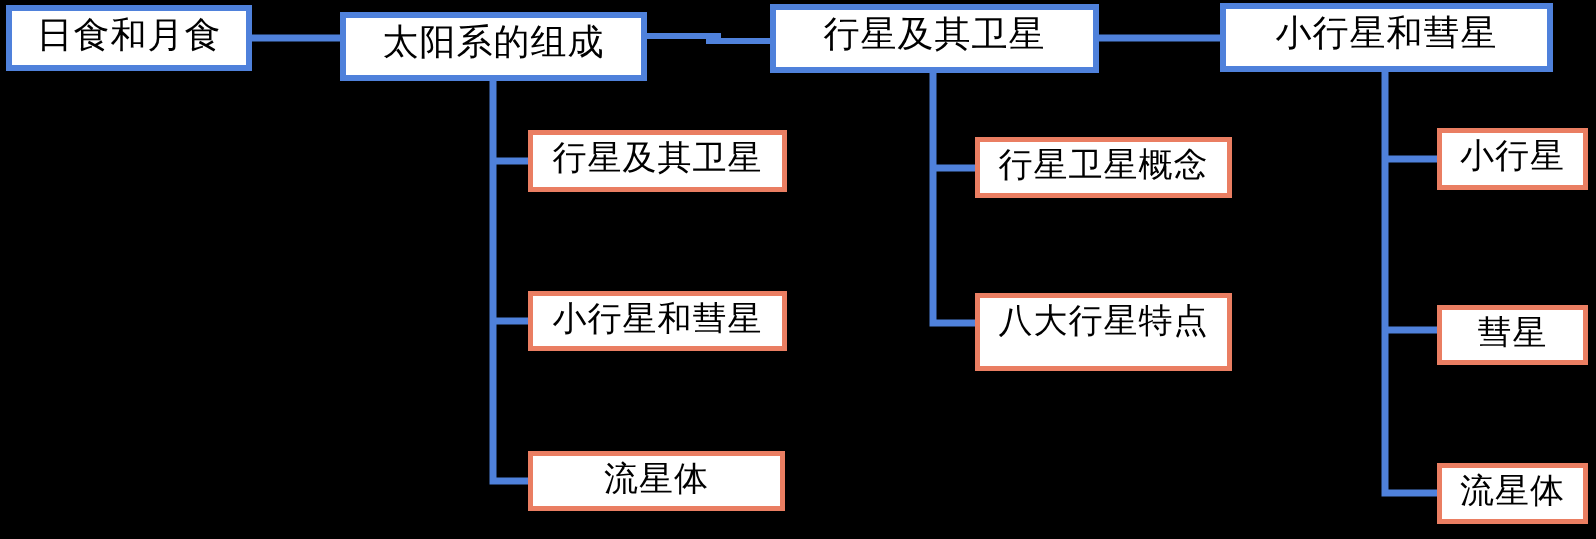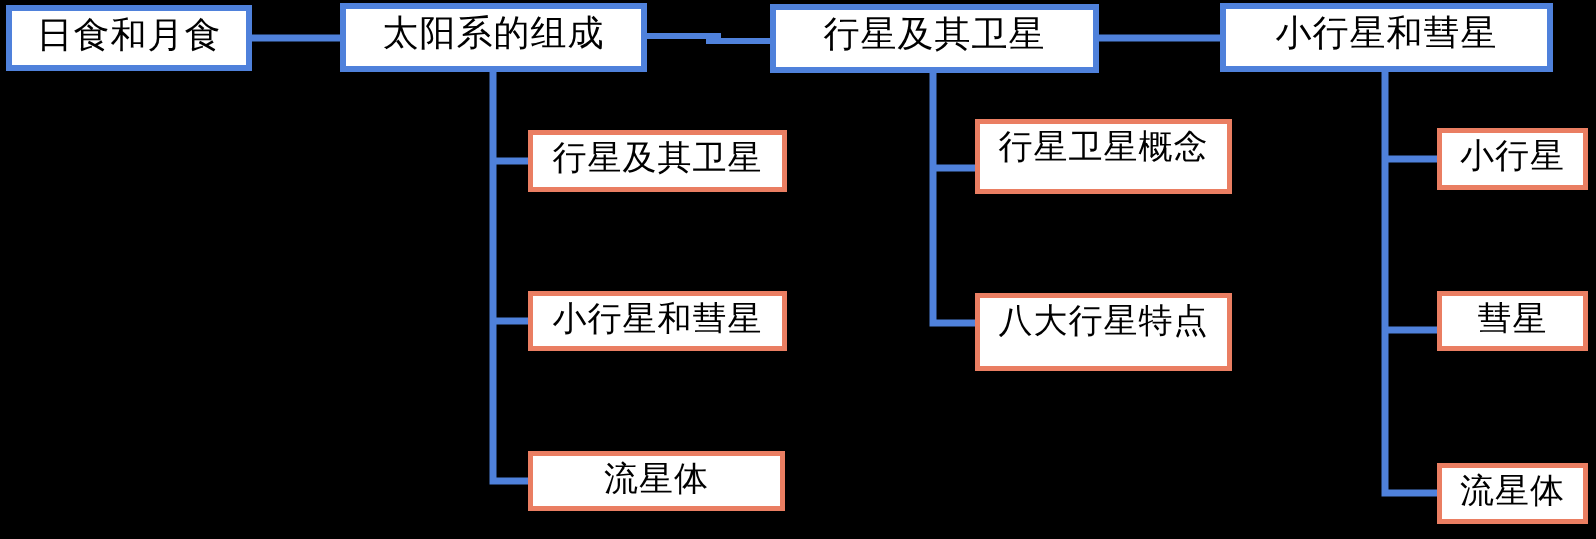--- a/index.html
+++ b/index.html
@@ -71,21 +71,21 @@
 
     <path d="M 1385,70 V 490 L 1385,493 H 1437" fill="none" stroke-width="7" stroke="#4F81DB"></path>
     <path d="M 1385,159 H 1437" fill="none" stroke-width="7" stroke="#4F81DB"></path>
     <path d="M 1385,330 H 1437" fill="none" stroke-width="7" stroke="#4F81DB"></path>
   </svg>
 
   <div class="node top" style="left:6px; top:5px; width:246px; height:66px">
     <span class="label">日食和月食</span>
   </div>
 
-  <div class="node top" style="left:340px; top:3px; width:307px; height:69px">
+  <div class="node top" style="left:340px; top:12px; width:307px; height:69px">
     <span class="label">太阳系的组成</span>
   </div>
 
   <div class="node top" style="left:770px; top:4px; width:329px; height:69px">
     <span class="label">行星及其卫星</span>
   </div>
 
   <div class="node top" style="left:1220px; top:3px; width:333px; height:69px">
     <span class="label">小行星和彗星</span>
   </div>
@@ -95,33 +95,33 @@
   </div>
 
   <div class="node sub" style="left:528px; top:291px; width:259px; height:60px">
     <span class="label">小行星和彗星</span>
   </div>
 
   <div class="node sub" style="left:528px; top:451px; width:257px; height:60px">
     <span class="label">流星体</span>
   </div>
 
-  <div class="node sub" style="left:975px; top:119px; width:257px; height:75px">
+  <div class="node sub" style="left:975px; top:137px; width:257px; height:61px">
     <span class="label">行星卫星概念</span>
   </div>
 
   <div class="node sub" style="left:975px; top:293px; width:257px; height:78px">
     <span class="label">八大行星特点</span>
   </div>
 
   <div class="node sub" style="left:1437px; top:128px; width:151px; height:62px">
     <span class="label">小行星</span>
   </div>
 
-  <div class="node sub" style="left:1437px; top:291px; width:151px; height:60px">
+  <div class="node sub" style="left:1437px; top:305px; width:151px; height:60px">
     <span class="label">彗星</span>
   </div>
 
   <div class="node sub" style="left:1437px; top:463px; width:151px; height:61px">
     <span class="label">流星体</span>
   </div>
 
 </div>
 
 </body></html>

